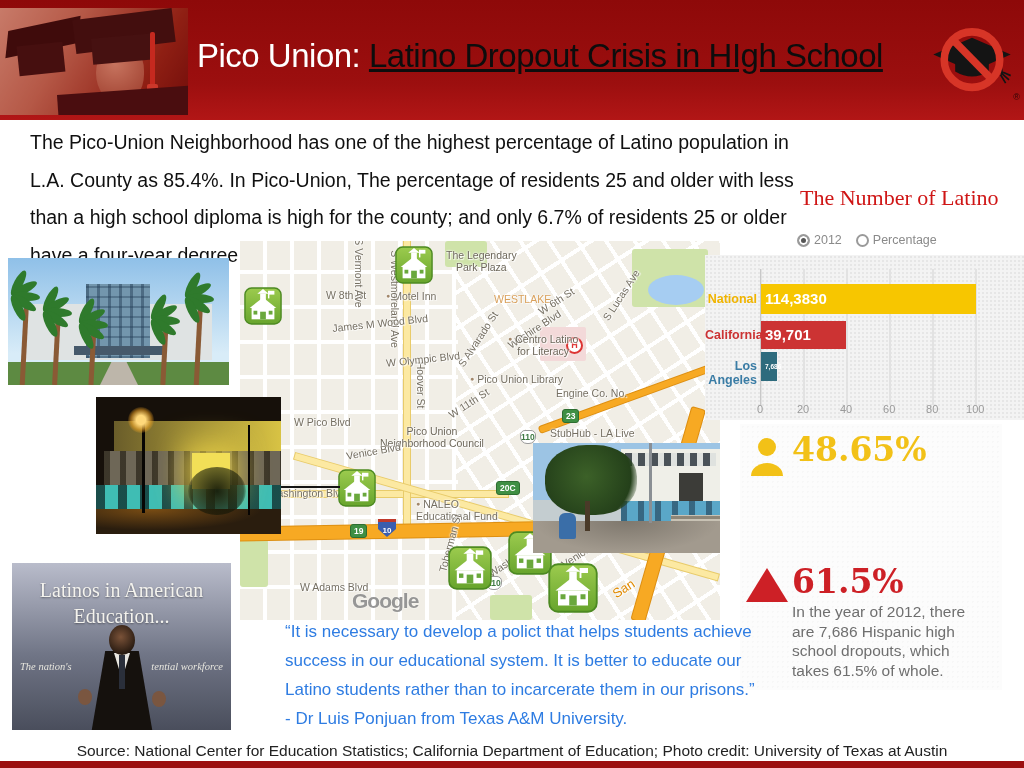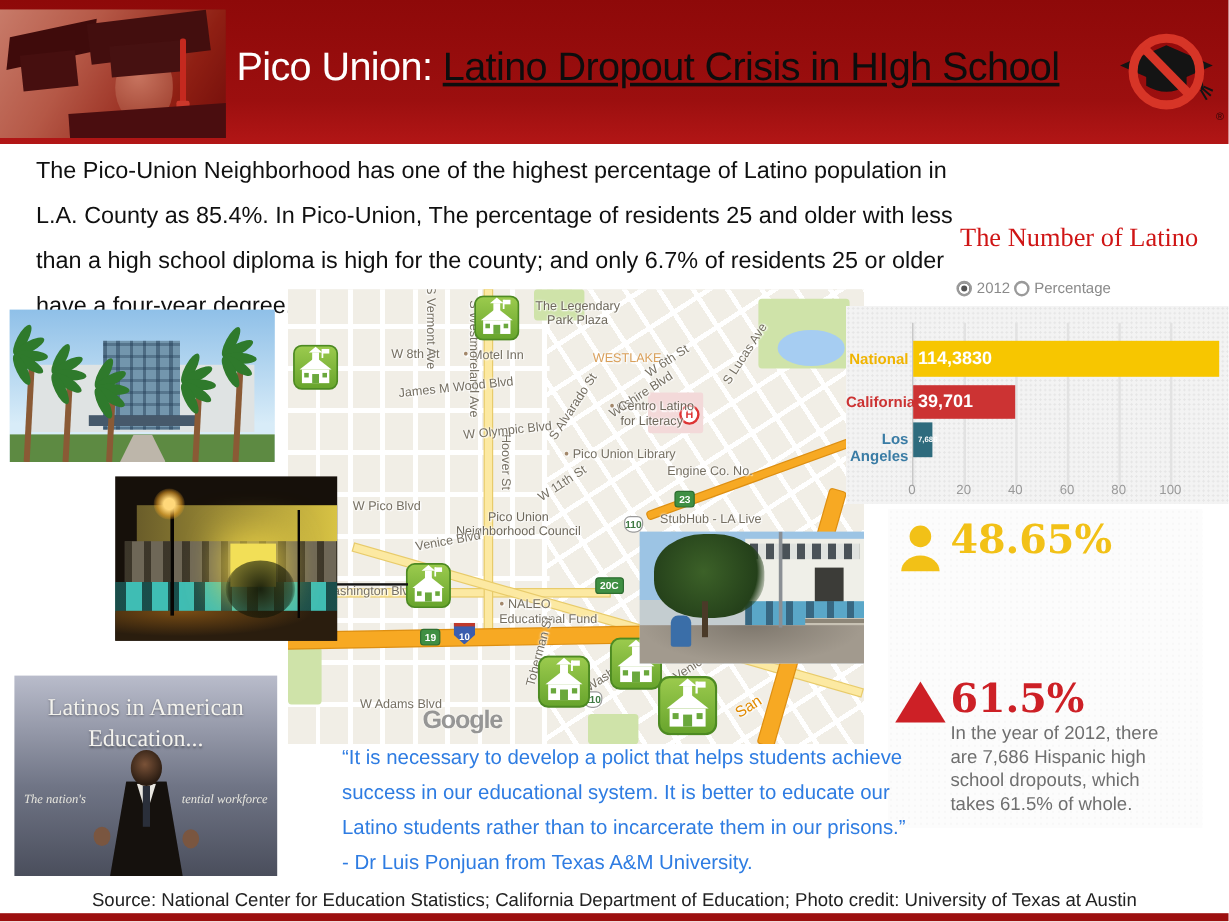--- a/index.html
+++ b/index.html
@@ -116,21 +116,21 @@
   .p4-ground{position:absolute;left:0;top:78px;width:187px;height:32px;background:#a29a8e;
              background-image:radial-gradient(ellipse at 50% 0,rgba(60,55,48,.35),transparent 70%);}
   .p4-steps{position:absolute;left:138px;top:72px;width:49px;height:22px;
             background:repeating-linear-gradient(0deg,#8d8678 0 3px,#c8c2b4 3px 6px);}
   .p4-mail{position:absolute;left:26px;top:70px;width:17px;height:26px;background:#3a6ea8;border-radius:6px 6px 2px 2px;}
   .p4-pole{position:absolute;left:116px;top:0;width:3px;height:80px;background:#8a8f94;}
 
   
   .chart-title{position:absolute;left:800px;top:180px;width:215px;font-family:"Liberation Serif",serif;
                font-size:22px;line-height:36px;color:#cf1515;z-index:2;}
-  .radios{position:absolute;left:797px;top:233px;display:flex;gap:3px;align-items:center;z-index:3;}
+  .radios{position:absolute;left:797px;top:233px;display:flex;gap:14px;align-items:center;z-index:3;}
   .radio{display:flex;align-items:center;gap:4px;font-size:12.5px;color:#8a8a8a;}
   .rdot{width:13px;height:13px;border-radius:50%;border:2px solid #9a9a9a;box-sizing:border-box;background:#fff;}
   .rdot.sel{background:#555;box-shadow:inset 0 0 0 2px #fff;}
   .chart-panel{position:absolute;left:705px;top:255px;width:319px;height:165px;background:#f3f3f3;z-index:1;
     background-image:radial-gradient(rgba(0,0,0,.055) 1px,transparent 1px);background-size:4px 4px;}
   .gline{position:absolute;top:14px;height:136px;width:2px;background:#e2e2e2;}
   .axis0{position:absolute;left:55px;top:14px;height:136px;width:1px;background:#c8c8c8;}
   .bar-cat{position:absolute;width:52px;text-align:right;font-size:12.5px;font-weight:bold;}
   .bar{position:absolute;left:56px;}
   .bar-val{color:#fff;font-weight:bold;padding-left:4px;display:inline-block;}
@@ -441,21 +441,21 @@
         <div class="gline" style="left: 55px;"></div>
         <div class="gline" style="left: 98.06px;"></div>
         <div class="gline" style="left: 141.12px;"></div>
         <div class="gline" style="left: 184.18px;"></div>
         <div class="gline" style="left: 227.24px;"></div>
         <div class="gline" style="left: 270.3px;"></div>
       </div>
     <div class="axis0"></div>
     <div id="chart-bars">
         <div class="bar-cat" style="top: 36.5px; color: rgb(240, 180, 0);">National</div>
-        <div class="bar" style="top: 29px; height: 30px; width: 255px; background: rgb(247, 198, 0);"><span class="bar-val" style="font-size: 15px; line-height: 30px;">114,3830</span></div>
+        <div class="bar" style="top: 29px; height: 30px; width: 215px; background: rgb(247, 198, 0);"><span class="bar-val" style="font-size: 15px; line-height: 30px;">114,3830</span></div>
         <div class="bar-cat" style="top: 72.5px; color: rgb(204, 51, 51);">California</div>
         <div class="bar" style="top: 66px; height: 28px; width: 85.4741px; background: rgb(204, 51, 51);"><span class="bar-val" style="font-size: 15px; line-height: 28px;">39,701</span></div>
         <div class="bar-cat" style="top: 104px; color: rgb(58, 124, 165);">Los Angeles</div>
         <div class="bar" style="top: 97px; height: 29px; width: 15.9322px; background: rgb(46, 107, 125);"><span class="bar-val" style="font-size: 6.5px; line-height: 29px;">7,686</span></div>
       </div>
     <div id="chart-ticks">
         <div class="tick" style="left: 55px;">0</div>
         <div class="tick" style="left: 98.06px;">20</div>
         <div class="tick" style="left: 141.12px;">40</div>
         <div class="tick" style="left: 184.18px;">60</div>

